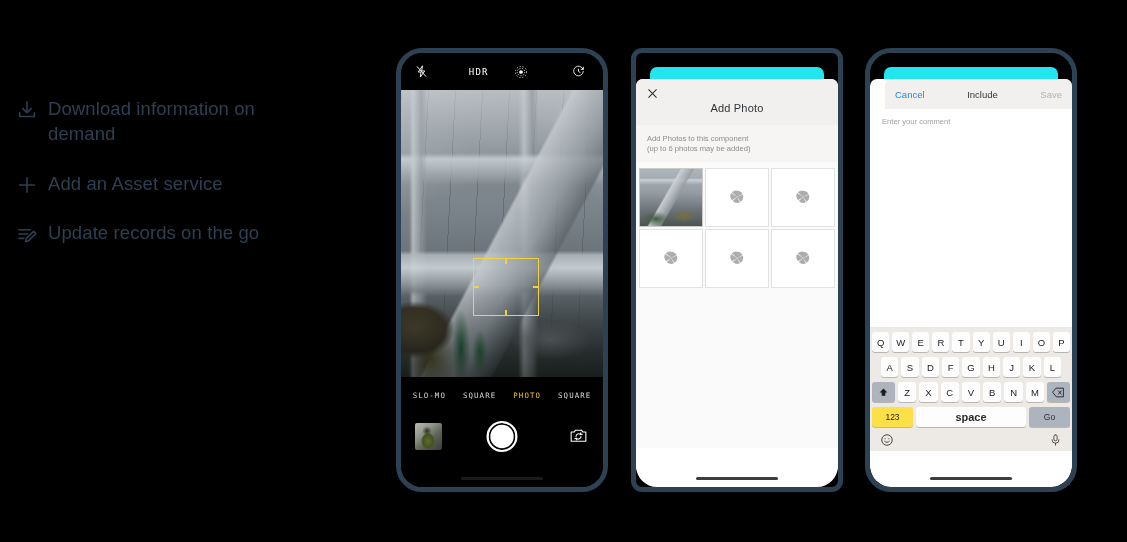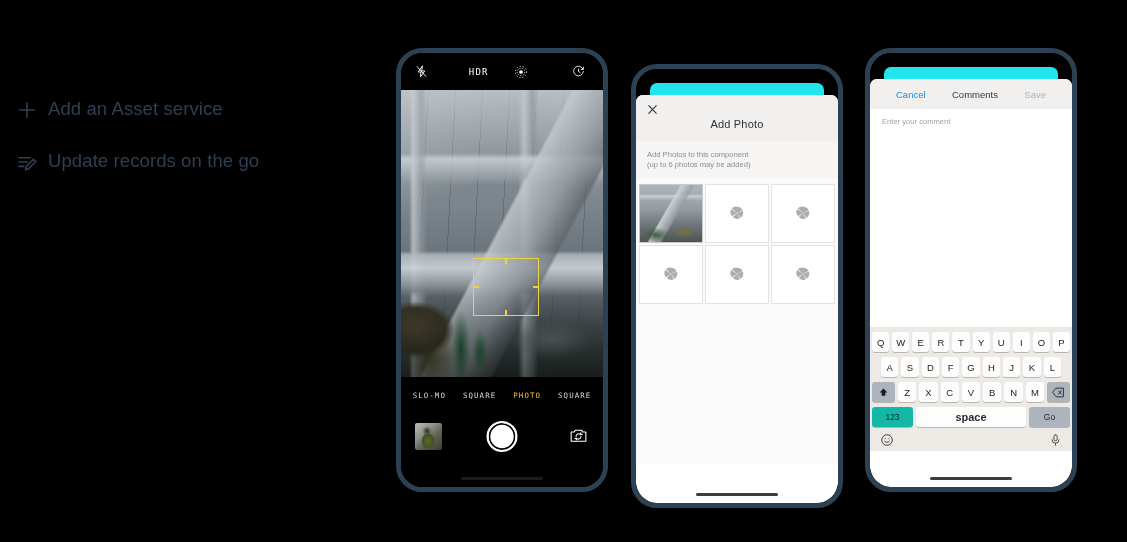--- a/index.html
+++ b/index.html
@@ -39,21 +39,21 @@
     background: #000;
     overflow: hidden;
   }
   .phone-screen {
     position: absolute; inset: 0;
     border-radius: 21px;
     overflow: hidden;
     background: #000;
   }
   #phone1 { left: 396px; top: 48px; }
-  #phone2 { left: 631px; top: 64px; }
+  #phone2 { left: 631px; top: 48px; border-radius: 11px; }
   #phone3 { left: 865px; top: 48px; }
 
   .home-indicator {
     position: absolute; bottom: 7px; left: 50%;
     transform: translateX(-50%);
     width: 82px; height: 3.5px; border-radius: 2px;
   }
   .home-indicator.light { background: #3d3d3d; }
   .home-indicator.dark  { background: #1b1b1b; }
 
@@ -210,21 +210,22 @@
   }
   .aperture-icon { width: 20px; height: 20px; opacity: 0.72; }
   .photo-grid-pad { height: 160px; background: #fbfafa; }
 
   
   .ph3-header {
     position: relative; height: 30px;
     background: #f2f0ee;
     border-radius: 7px 7px 0 0;
     display: flex; align-items: center; justify-content: space-between;
-    padding: 0 26px;
+    padding: 0 10px;
+    margin-left: 15px;
   }
   .ph3-cancel { font-size: 9.5px; color: #1b87f7; }
   .ph3-title { font-size: 9.5px; color: #33383b; }
   .ph3-save { font-size: 9.5px; color: #b0b3b5; text-align: center; }
   .ph3-body { background: #fff; padding: 8px 12px 0 12px; height: 208px; }
   .ph3-placeholder { font-size: 7.6px; color: #9fa2a5; margin-bottom: 2px; }
   .ph3-text {
     font-size: 14.5px; line-height: 19px; color: #3c4348; letter-spacing: 0.05px;
   }
 
@@ -238,38 +239,48 @@
     background: #fdfdfd;
     border-radius: 3px;
     height: 20px; min-width: 16px; flex: 1;
     display: flex; align-items: center; justify-content: center;
     font-size: 9.5px; color: #1c1c1e;
     box-shadow: 0 1px 0 rgba(0,0,0,0.22);
   }
   .kb-row.r2 { padding: 0 9px; }
   .kb-row.r3 { padding: 0 0px; }
   .key.wide-fn { background: #aeb4bd; max-width: 23px; min-width: 23px; flex: 0 0 23px; }
-  .key.num { background: #14b8a6; flex: 0 0 41px; font-size: 8.5px; }
+  .key.num { background: #fde047; flex: 0 0 41px; font-size: 8.5px; }
   .key.space { flex: 1 1 auto; font-size: 11px; color: #2b2b2d; font-weight: bold; }
   .key.go { background: #aeb4bd; flex: 0 0 41px; font-size: 8.5px; color: #2b2b2d; }
   .kb-row.r5 {
     margin-top: 1px; margin-bottom: 3px;
     justify-content: space-between; padding: 0 7px; gap: 0;
   }
   .kb-icon-btn {
     width: 16px; height: 16px; display: flex; align-items: center; justify-content: center;
   }
 </style>
 </head>
 <body>
 
 <div class="stage">
 
   <div class="features">
 
+    <div class="feature-row">
+      <span class="feature-icon">
+        <svg width="22" height="22" viewBox="0 0 24 24" fill="none" stroke="#2e3f52" stroke-width="1.7" stroke-linecap="round" stroke-linejoin="round">
+          <path d="M12 3v11"></path>
+            <path d="M7.5 10.5 12 15l4.5-4.5"></path>
+          <path d="M4 15v4h16v-4"></path>
+        </svg>
+      </span>
+      <span class="feature-label">Download information on demand</span>
+    </div>
 
     <div class="feature-row">
       <span class="feature-icon">
         <svg width="22" height="22" viewBox="0 0 24 24" fill="none" stroke="#2e3f52" stroke-width="1.7" stroke-linecap="round">
           <path d="M12 4v16"></path>
             <path d="M4 12h16"></path>
         </svg>
       </span>
       <span class="feature-label">Add an Asset service</span>
     </div>
@@ -446,21 +457,21 @@
   </div>
 
   <div class="phone" id="phone3">
     <div class="phone-screen">
       <div class="app-bg"></div>
       <div class="cyan-bar"></div>
 
       <div class="sheet">
         <div class="ph3-header">
           <span class="ph3-cancel">Cancel</span>
-          <span class="ph3-title">Comments</span>
+          <span class="ph3-title">Include</span>
           <span class="ph3-save">Save</span>
         </div>
 
         <div class="ph3-body">
           <div class="ph3-placeholder">Enter your comment</div>
         </div>
 
         <div class="keyboard">
           <div class="kb-row r1">
             <span class="key">Q</span>

